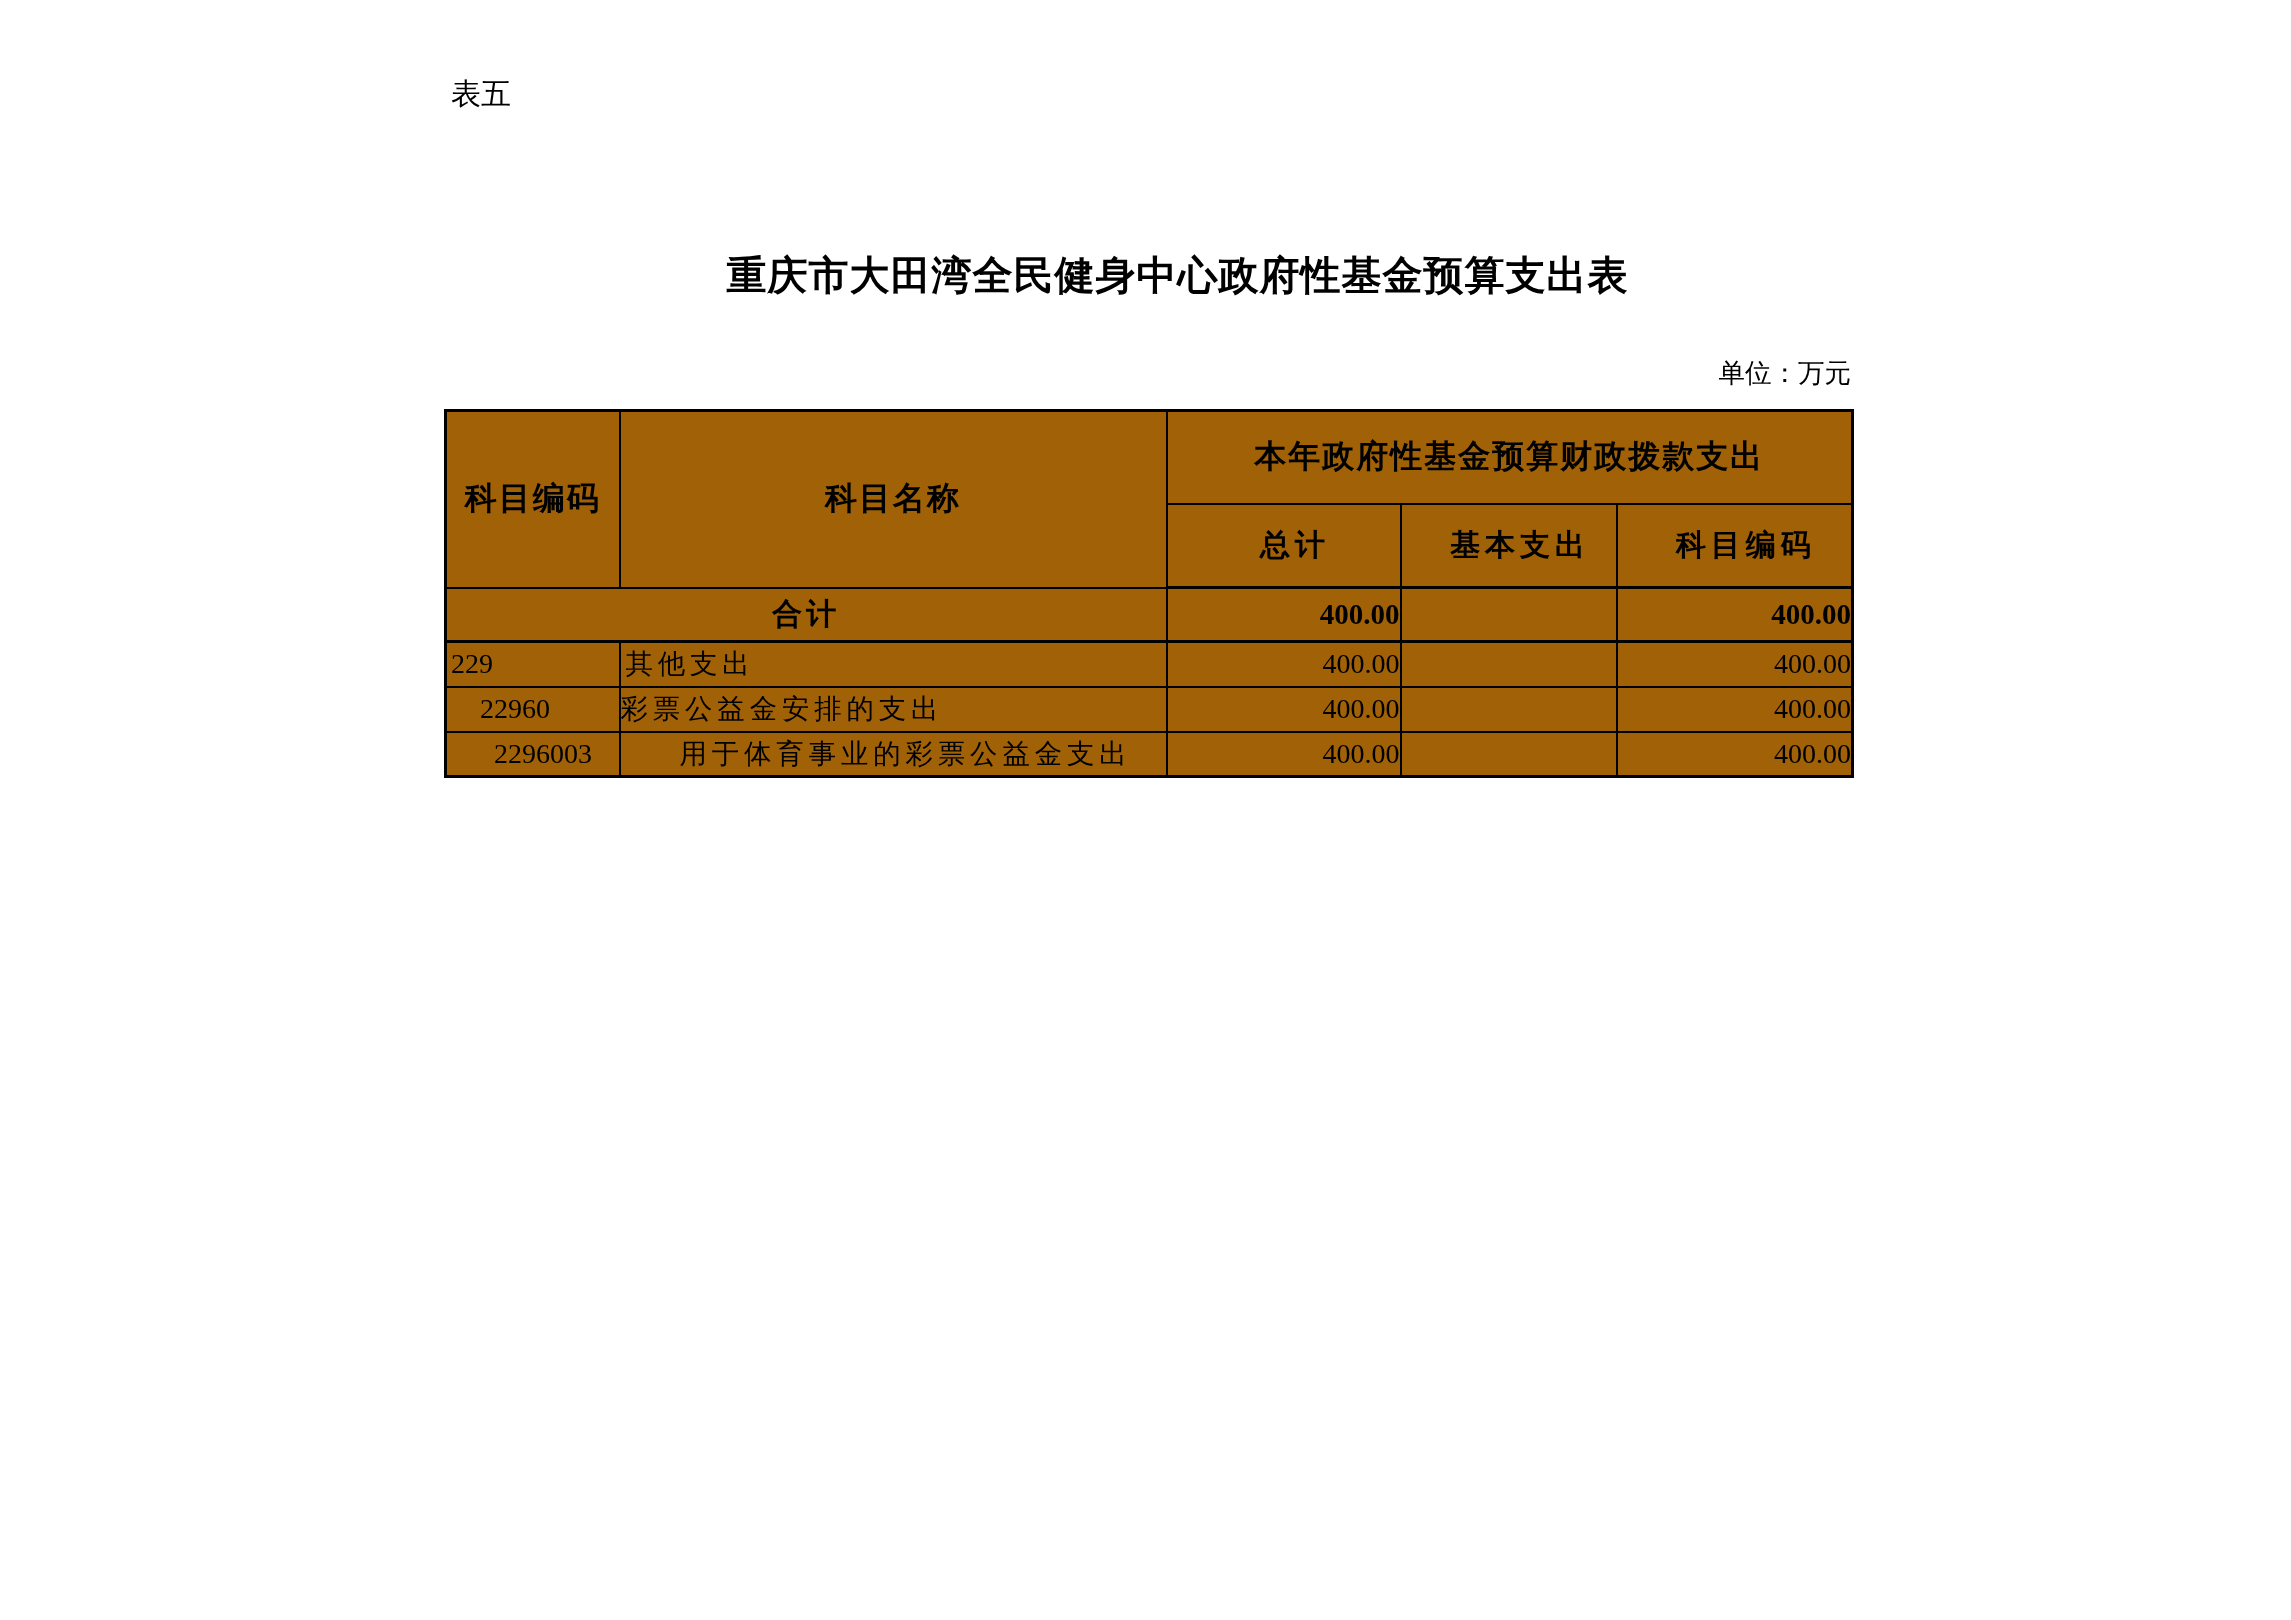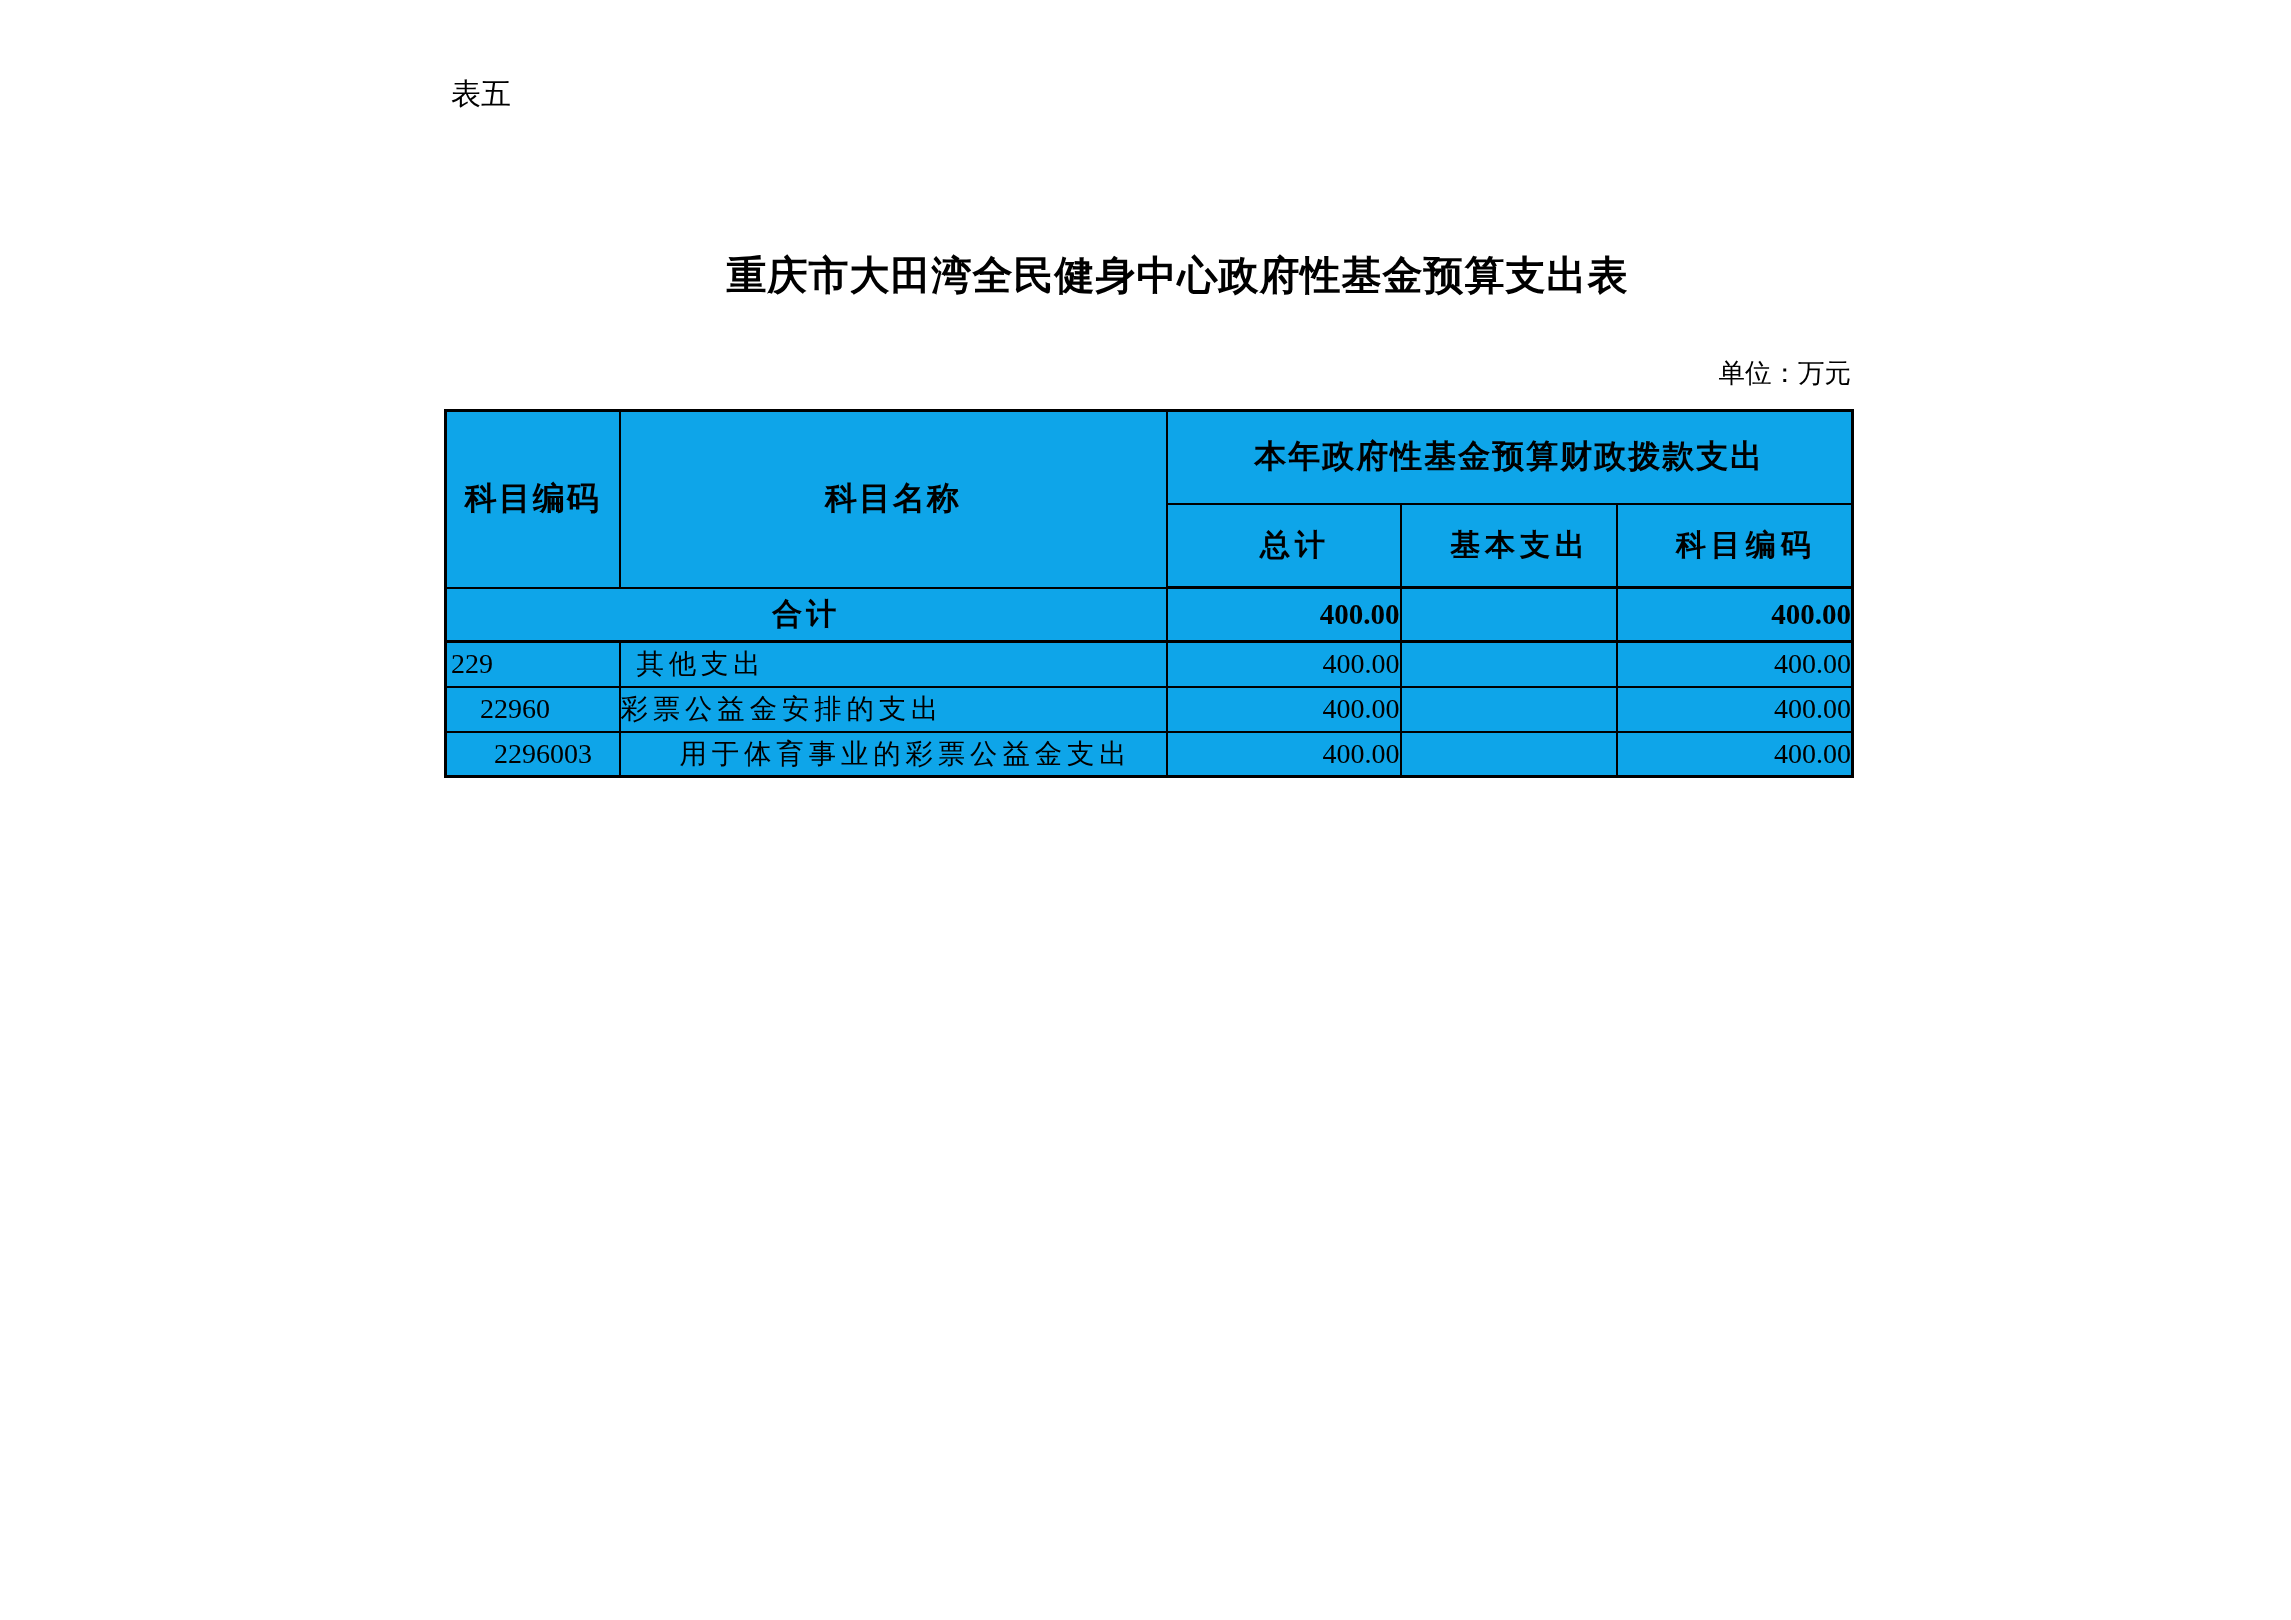--- a/index.html
+++ b/index.html
@@ -53,21 +53,21 @@
     top: 409px;
     width: 1407px;
     border-collapse: collapse;
     table-layout: fixed;
     border: 3.9px solid #000;
   }
   table.budget th,
   table.budget td {
     border: 2.9px solid #000;
     padding: 0;
-    background: #0ea5e9;
+    background: #a16207;
     vertical-align: middle;
     overflow: hidden;
     white-space: nowrap;
   }
   
   tr.header-row-1 { height: 93px; }
   tr.header-row-2 { height: 84px; }
   tr.header-row-2 th { border-bottom: 3.9px solid #000; }
   table.budget th {
     font-family: "Liberation Sans", sans-serif;
@@ -106,21 +106,21 @@
   td.name {
     text-align: left;
     font-size: 27.4px;
     letter-spacing: 4.9px;
     font-family: "Liberation Serif", serif;
   }
   
   td.code.lvl-0 { padding-left: 3.9px; }
   td.code.lvl-1 { padding-left: 33px; }
   td.code.lvl-2 { padding-left: 47px; }
-  td.name.lvl-0 { padding-left: 16px; }
+  td.name.lvl-0 { padding-left: 5px; }
   td.name.lvl-1 { }
   td.name.lvl-2 { padding-left: 59px; }
 </style>
 </head>
 <body>
 
 <div class="page">
 
   <div class="sheet-label">表五</div>
 

